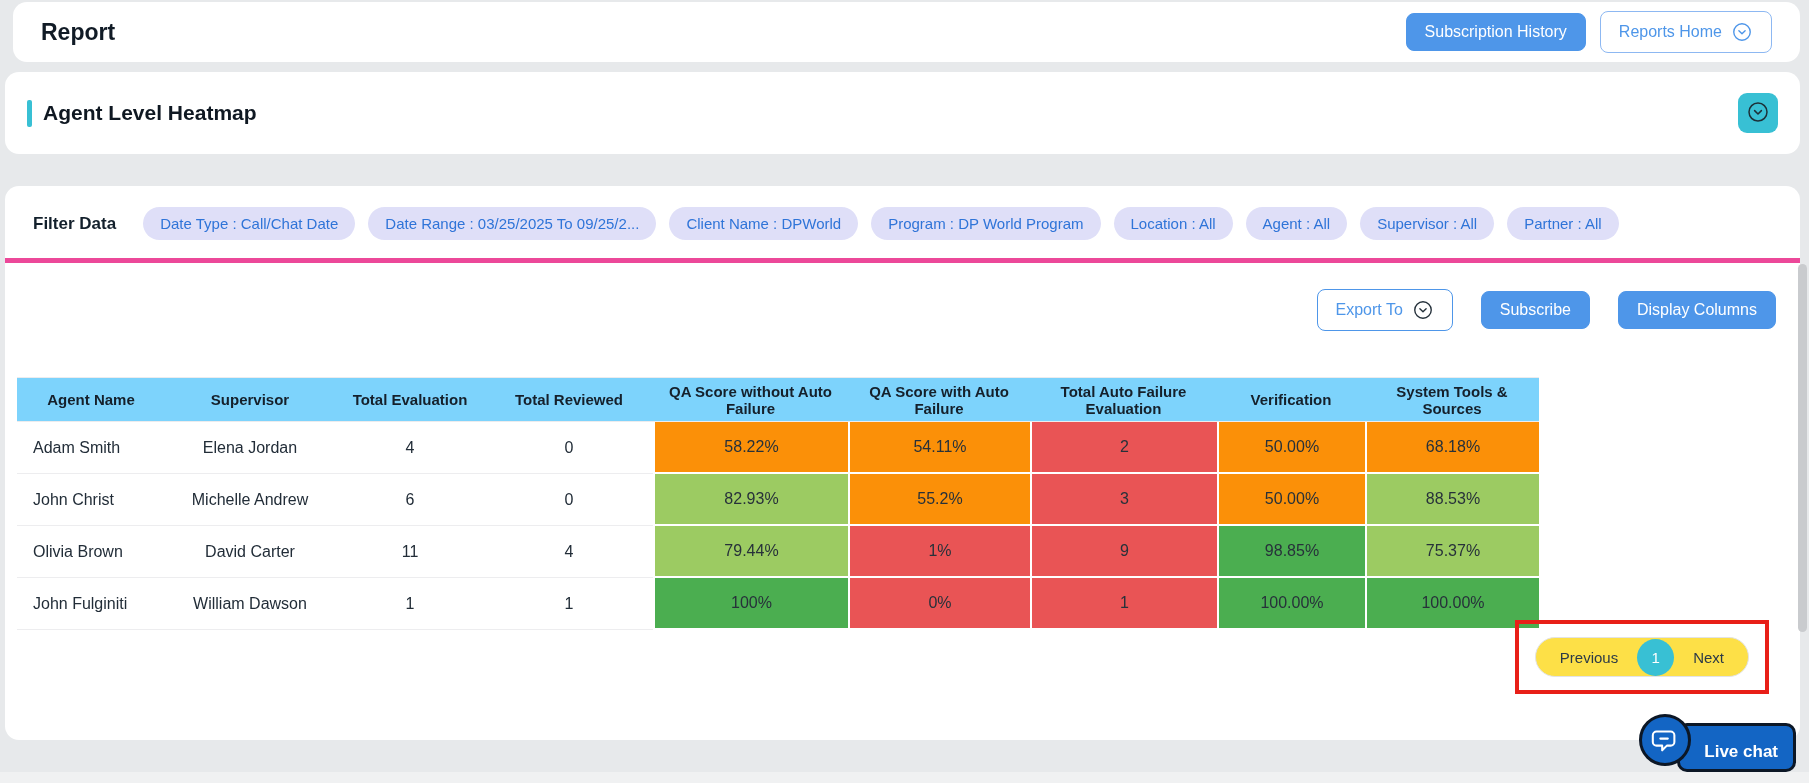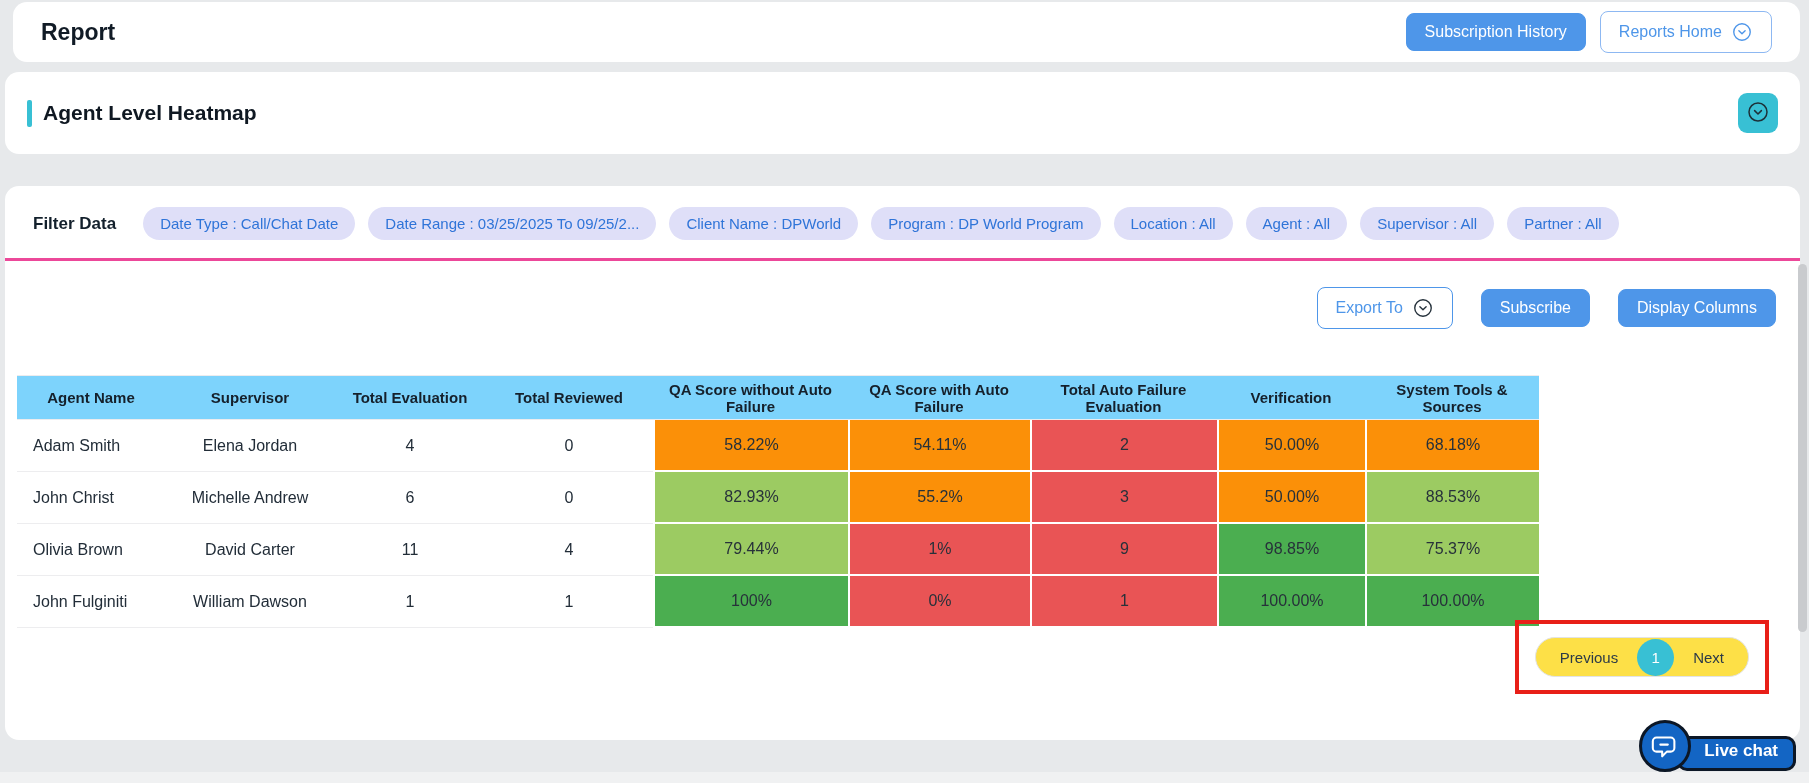--- a/index.html
+++ b/index.html
@@ -39,21 +39,21 @@
     margin-left:auto; width:40px; height:40px; border:none; border-radius:9px;
     background:var(--teal); color:#17323a; display:flex; align-items:center; justify-content:center; cursor:pointer;
   }
 
   
   .main-card {
     position:absolute; left:5px; right:9px; top:186px; height:554px;
   }
   .filter-row {
     display:flex; align-items:center; gap:13px; padding:21px 28px 18px;
-    border-bottom:3px solid #ec4899; flex-wrap:nowrap;
+    border-bottom:5px solid #ec4899; flex-wrap:nowrap;
   }
   .filter-label { font-size:17px; font-weight:700; color:#13202c; margin-right:14px; white-space:nowrap; }
   .chip {
     background:var(--chip_bg); color:var(--chip_text);
     font-size:15px; padding:8px 17px; border-radius:999px; white-space:nowrap; cursor:pointer;
   }
 
   .toolbar { display:flex; justify-content:flex-end; align-items:center; gap:28px; padding:26px 24px 0; }
   .btn-export { background:#fff; border:1px solid var(--blue); color:var(--blue); }
   .btn-export .chev { color:#26323c; }
@@ -94,21 +94,21 @@
   
   .livechat { position:absolute; right:13px; bottom:11px; display:flex; align-items:center; cursor:pointer; }
   .livechat-icon {
     width:52px; height:52px; border-radius:50%;
     background:var(--livechat_blue); border:3px solid #0c1726;
     display:flex; align-items:center; justify-content:center;
     position:relative; z-index:2; margin-right:-14px;
   }
   .livechat-pill {
     background:var(--livechat_blue); border:3px solid #0c1726; border-radius:10px;
-    color:#fff; font-weight:700; font-size:17px; padding:2px 15px 7px 24px;margin-top:15px;
+    color:#fff; font-weight:700; font-size:17px; padding:16px 15px 7px 24px;margin-top:15px;
   }
 
   
   .scroll-thumb {
     position:absolute; right:2px; top:264px; width:9px; height:368px;
     background:#c9cbce; border-radius:5px; cursor:pointer;
   }
   .footer-strip { position:absolute; left:0; right:0; bottom:0; height:11px; background:#f0f1f2; }
 </style>
 </head>

